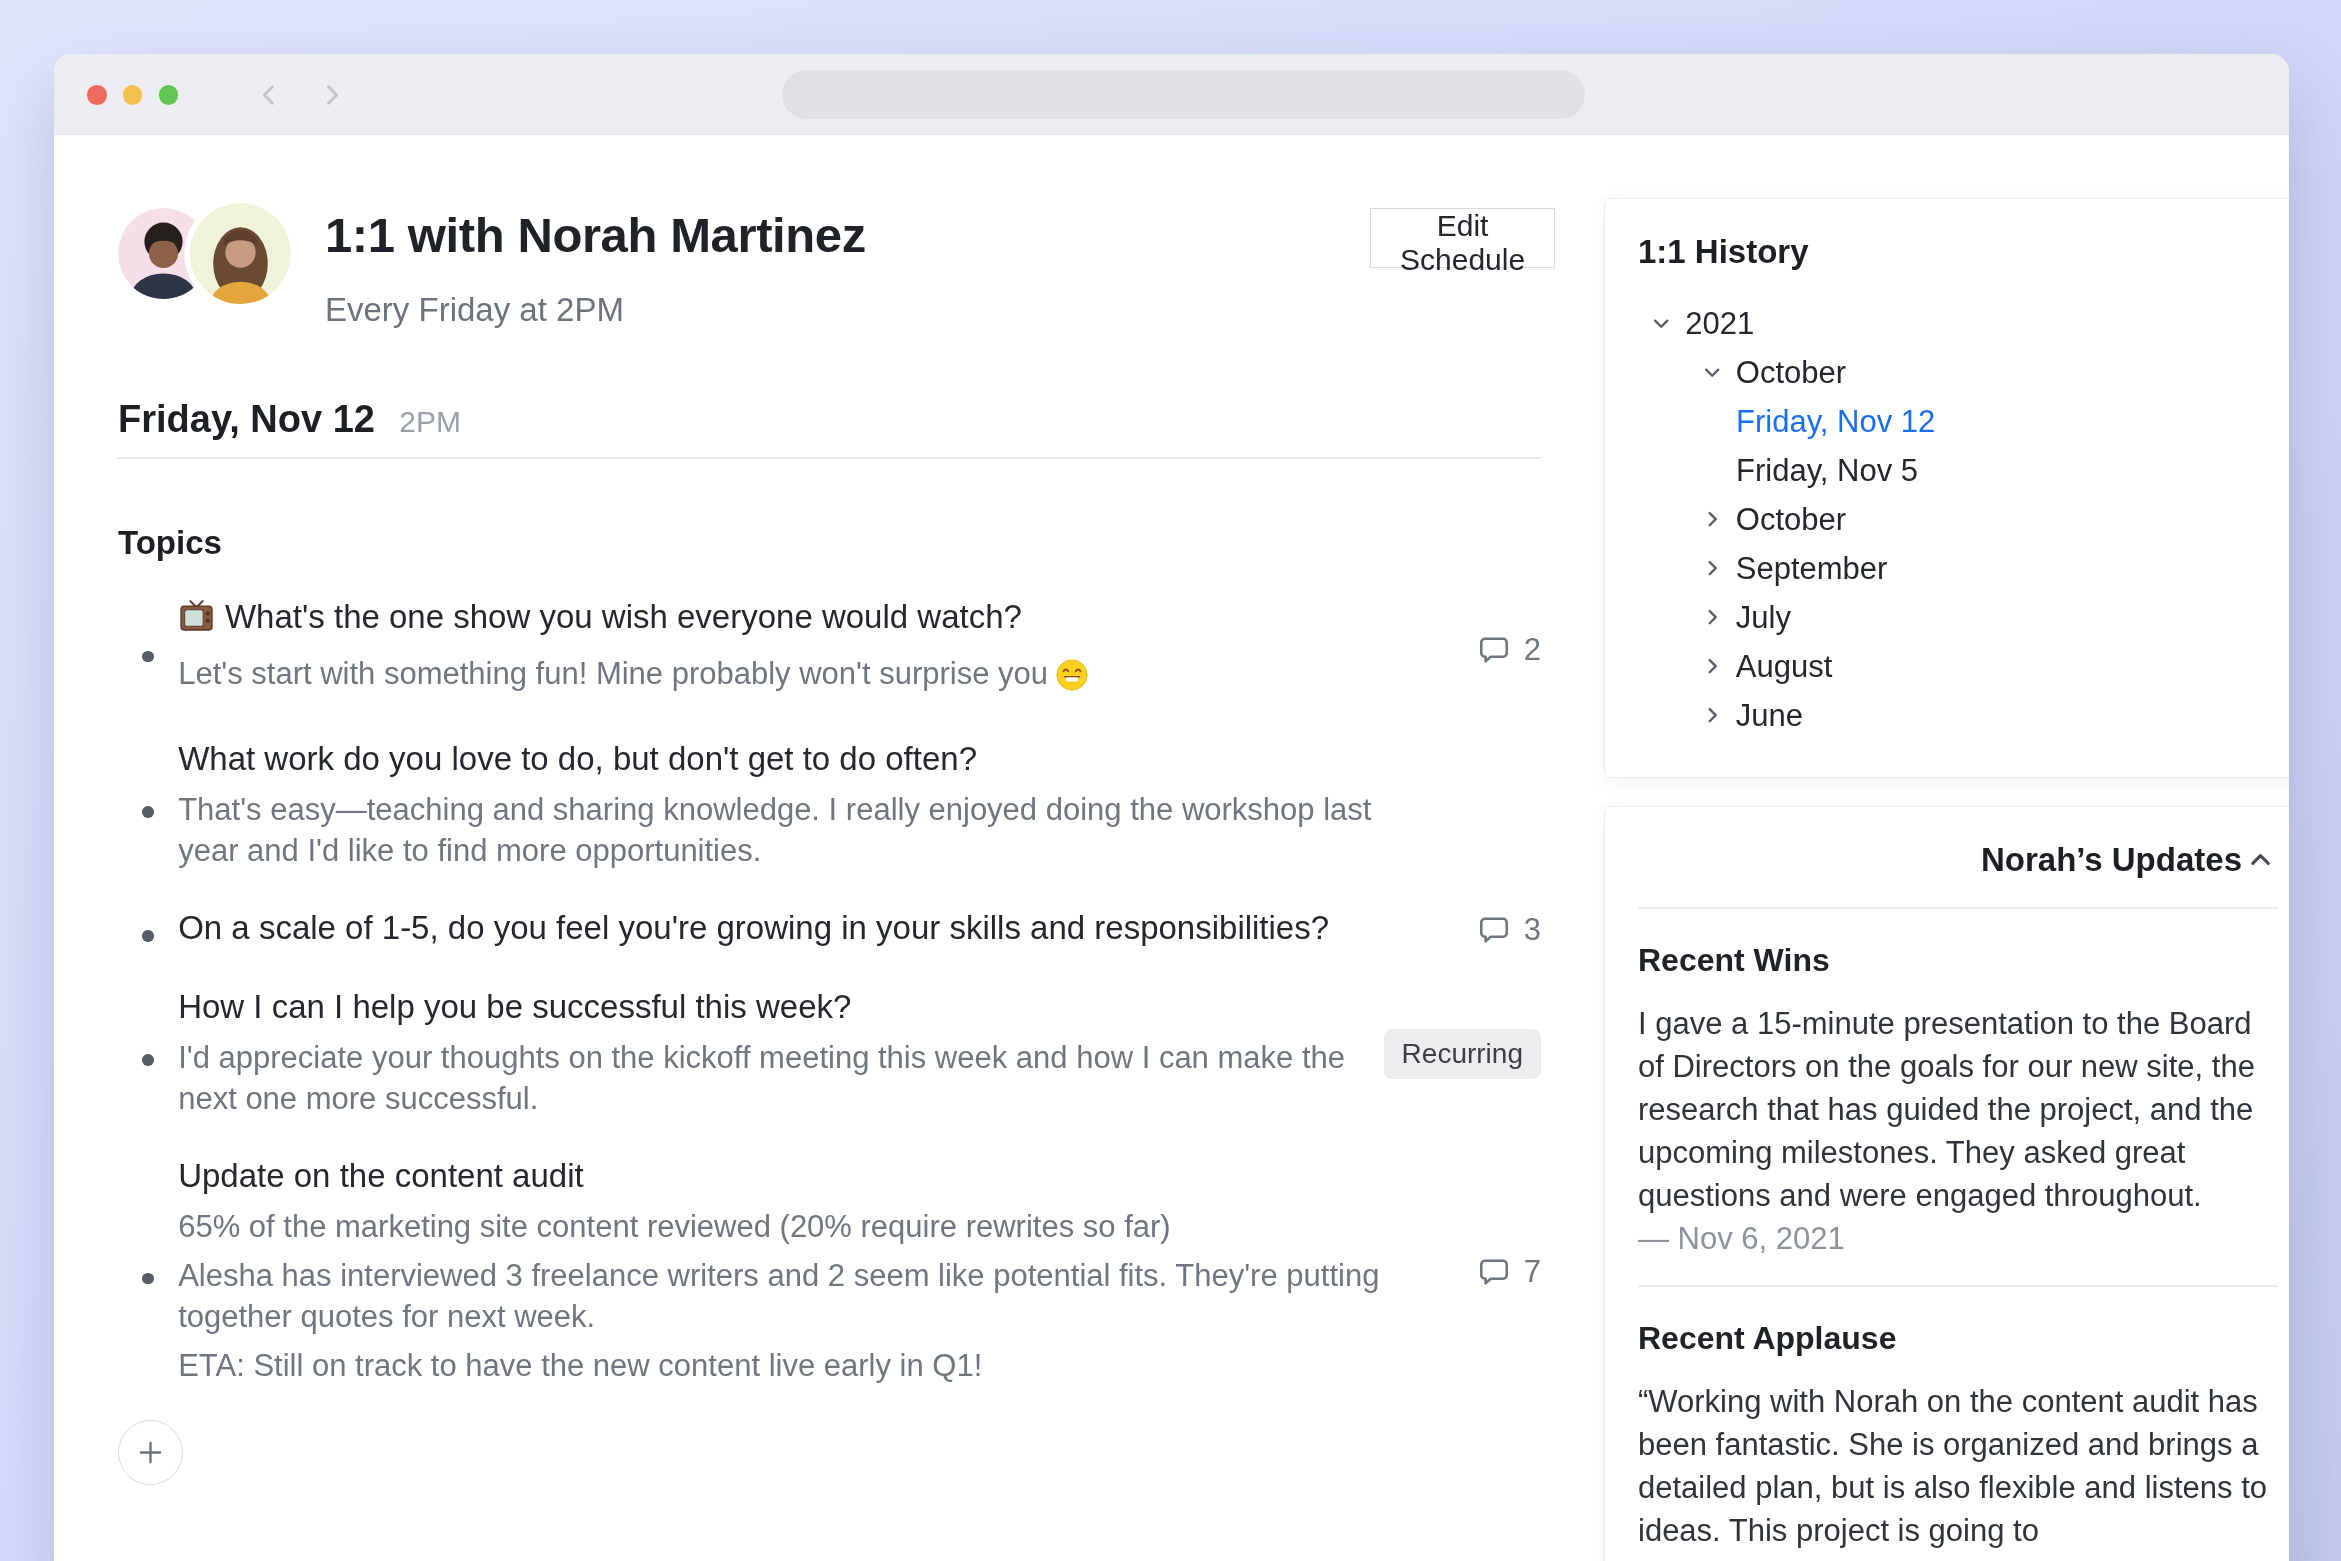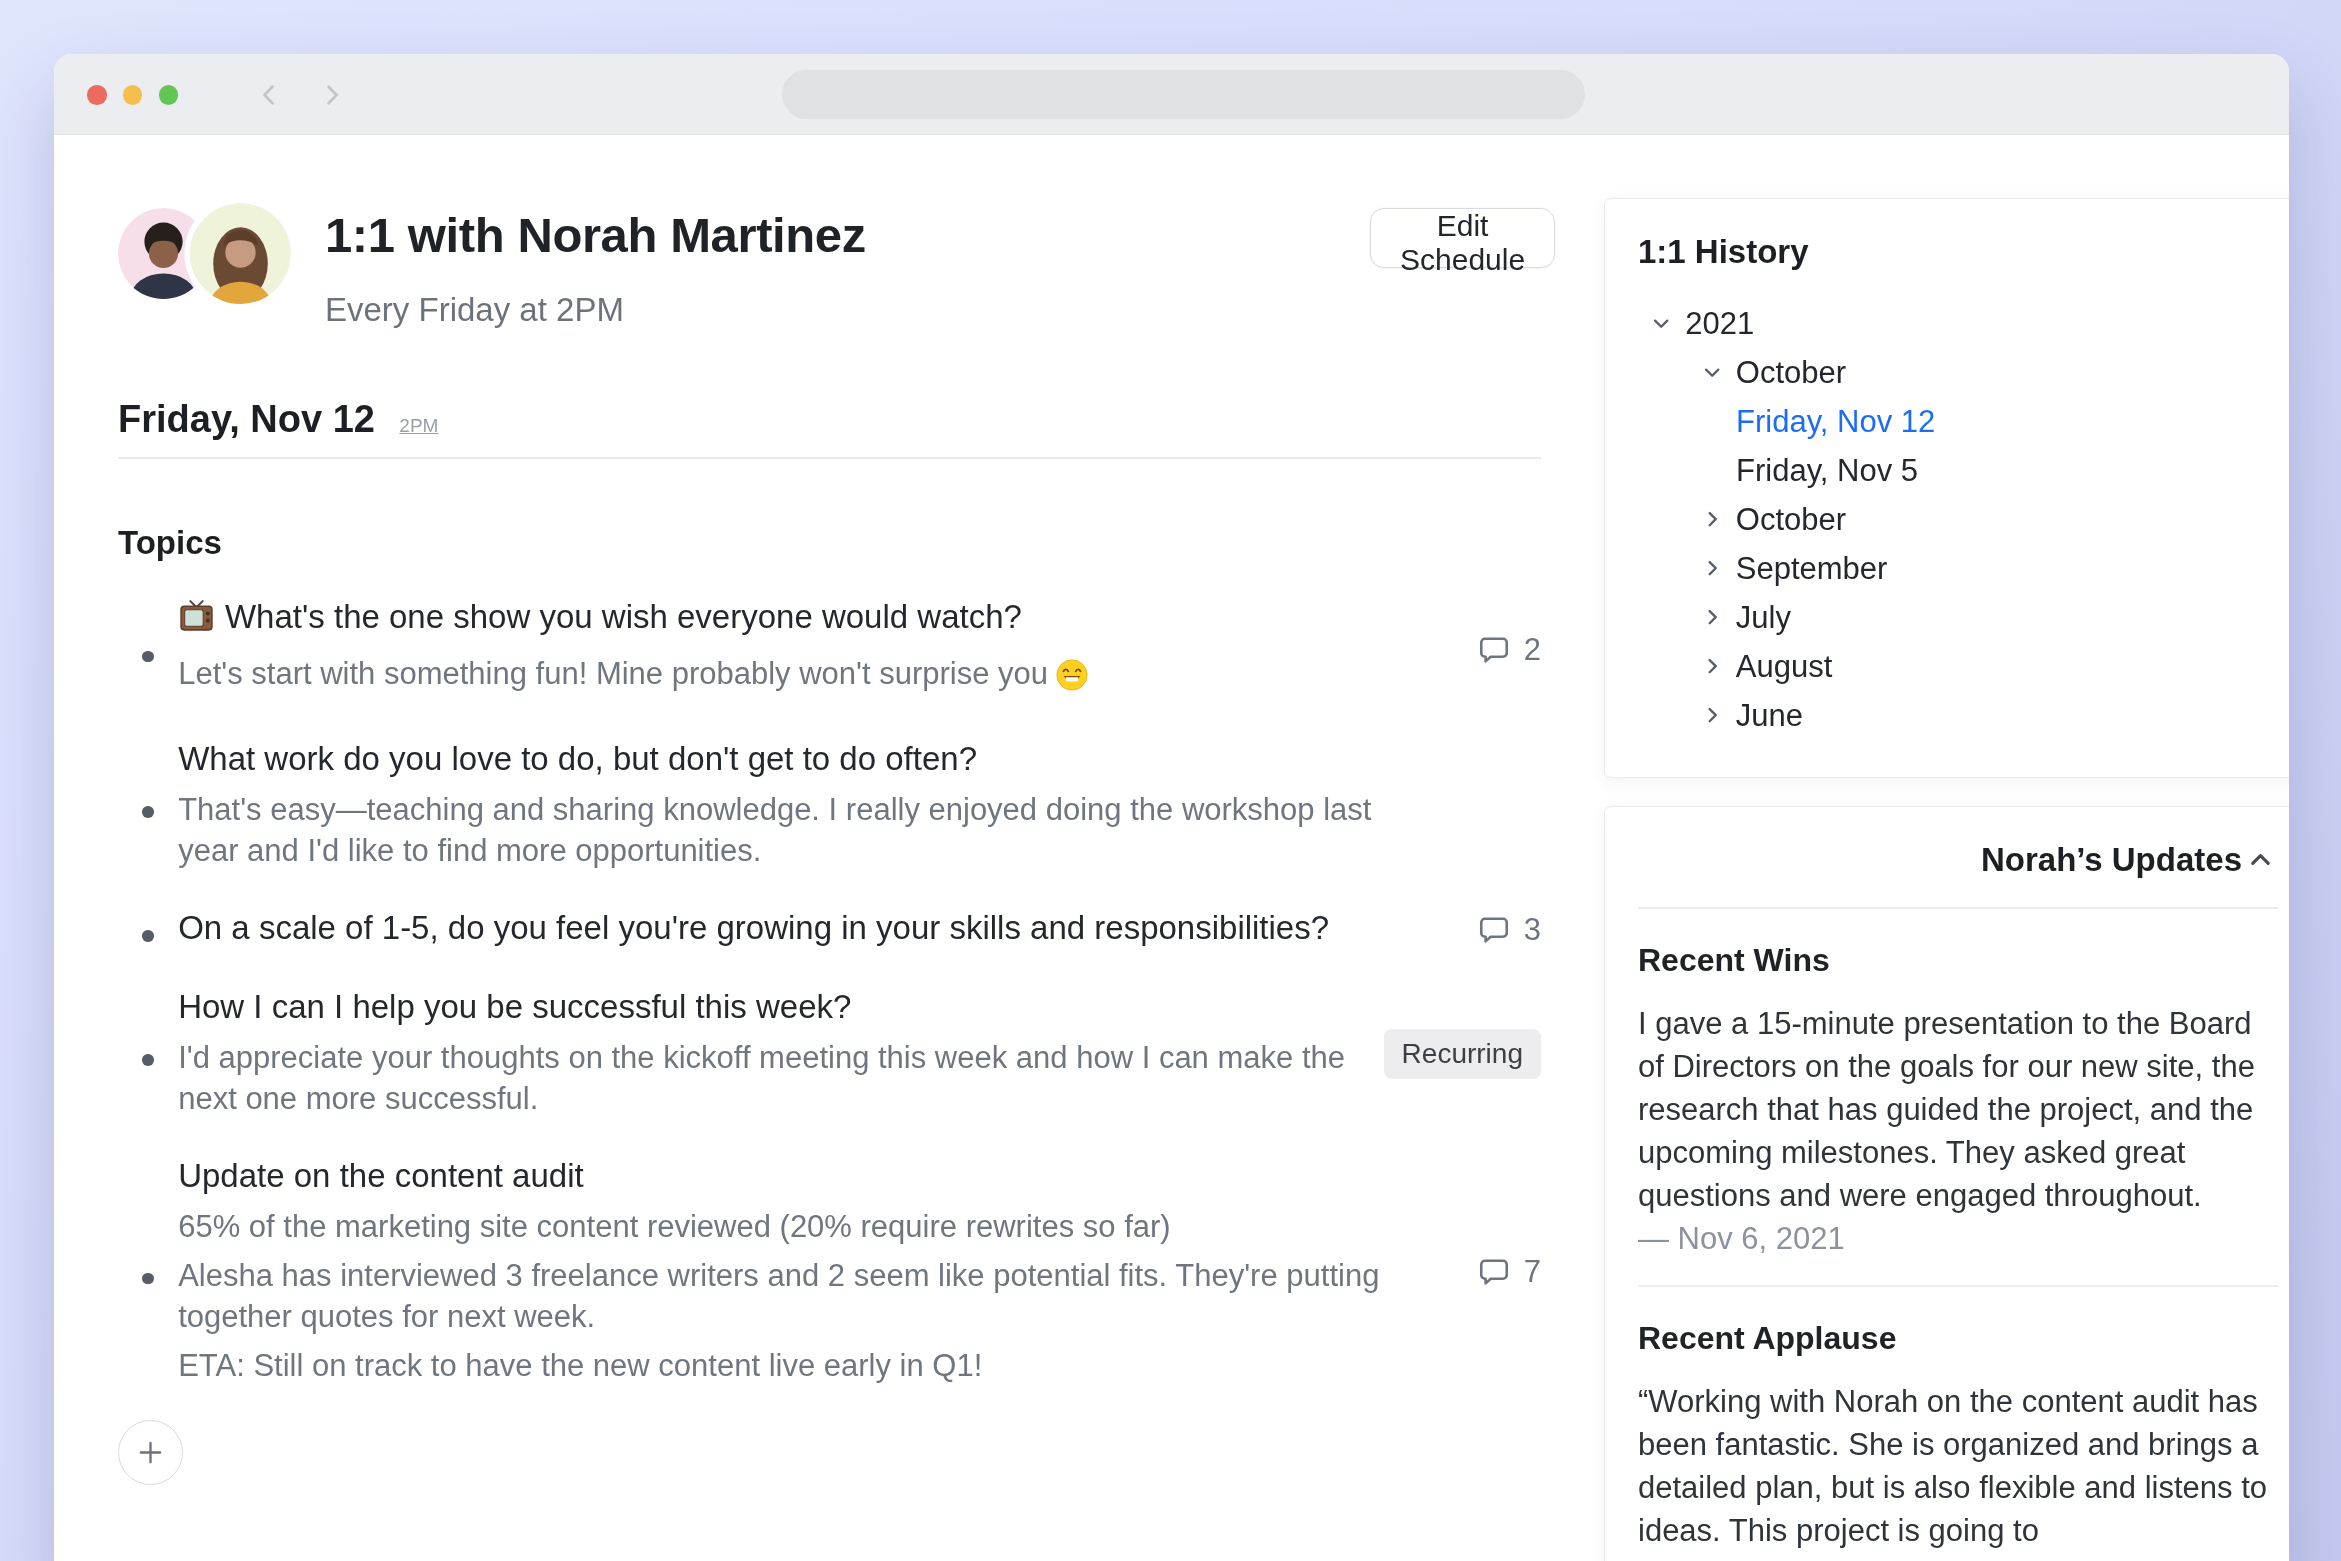--- a/index.html
+++ b/index.html
@@ -36,28 +36,28 @@
   
   .avatars { position: absolute; left: 0; top: 68px; width: 179px; height: 102px; }
   .avatar { position: absolute; border-radius: 50%; overflow: hidden; }
   .avatar svg { display: block; width: 100%; height: 100%; }
   .avatar.a1 { left: 0; top: 4.9px; width: 91px; height: 91px; }
   .avatar.a2 { left: 72px; top: 0; width: 101px; height: 101px; box-shadow: 0 0 0 5.7px #fff; }
   .page-title { position: absolute; left: 207px; top: 72px; font-size: 49px; font-weight: 700; letter-spacing: -0.4px; color: #1f2227; }
   .page-subtitle { position: absolute; left: 207px; top: 156px; font-size: 33px; color: #6d737d; }
   .edit-btn {
     position: absolute; left: 1252px; top: 73px; height: 60px; padding: 0 29px;
-    background: #fff; border: 1.6px solid #d9dbe0; border-radius: 14px;
+    background: #fff; border: 1.6px solid #d9dbe0; border-radius: 0;
     font-size: 30px; color: #23262c; font-family: inherit;
     box-shadow: 0 0.8px 2.4px rgba(0,0,0,.06); cursor: pointer;
   }
   
   .date-row { position: absolute; left: 0; top: 263px; display: flex; align-items: baseline; gap: 24.4px; }
   .date-row h2 { font-size: 38px; font-weight: 700; color: #1c1f24; }
-  .date-row .time { font-size: 19px; color: #99a0aa; text-decoration: underline; }
+  .date-row .time { font-size: 30px; color: #99a0aa; }
   .rule { position: absolute; left: 0; top: 322px; width: 1423px; height: 1.6px; background: #e9eaee; }
   .topics-label { position: absolute; left: 0; top: 389px; font-size: 33px; font-weight: 700; color: #1c1f24; }
   .topics { position: absolute; left: 0; top: 459px; width: 1423px; }
   .topic { display: flex; margin-bottom: 34px; align-items: center; }
   .bullet { flex: none; width: 11.4px; height: 11.4px; border-radius: 50%; background: #575d67; margin: 17px 24.4px 0 24.4px; }
   .topic-body { flex: 1 1 auto; min-width: 0; padding-right: 19.5px; }
   .topic-title { font-size: 33px; font-weight: 400; line-height: 45px; color: #24282e; max-width: 1187px; }
   .topic-title .emoji { display: inline-block; vertical-align: -5.7px; margin-right: 9.8px; }
   .note { font-size: 31px; line-height: 41px; color: #6f7680; margin-top: 8.1px; max-width: 1244px; }
   .note .emoji { display: inline-block; vertical-align: -8.1px; margin-left: 6.5px; }

